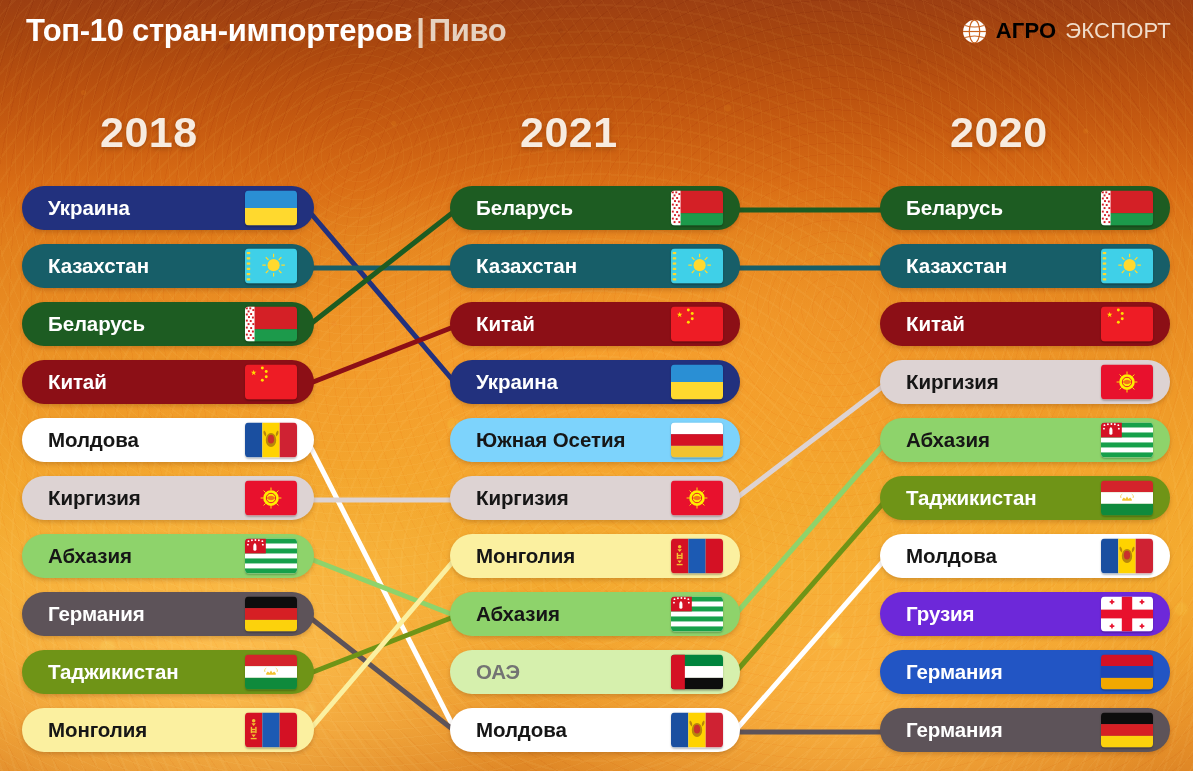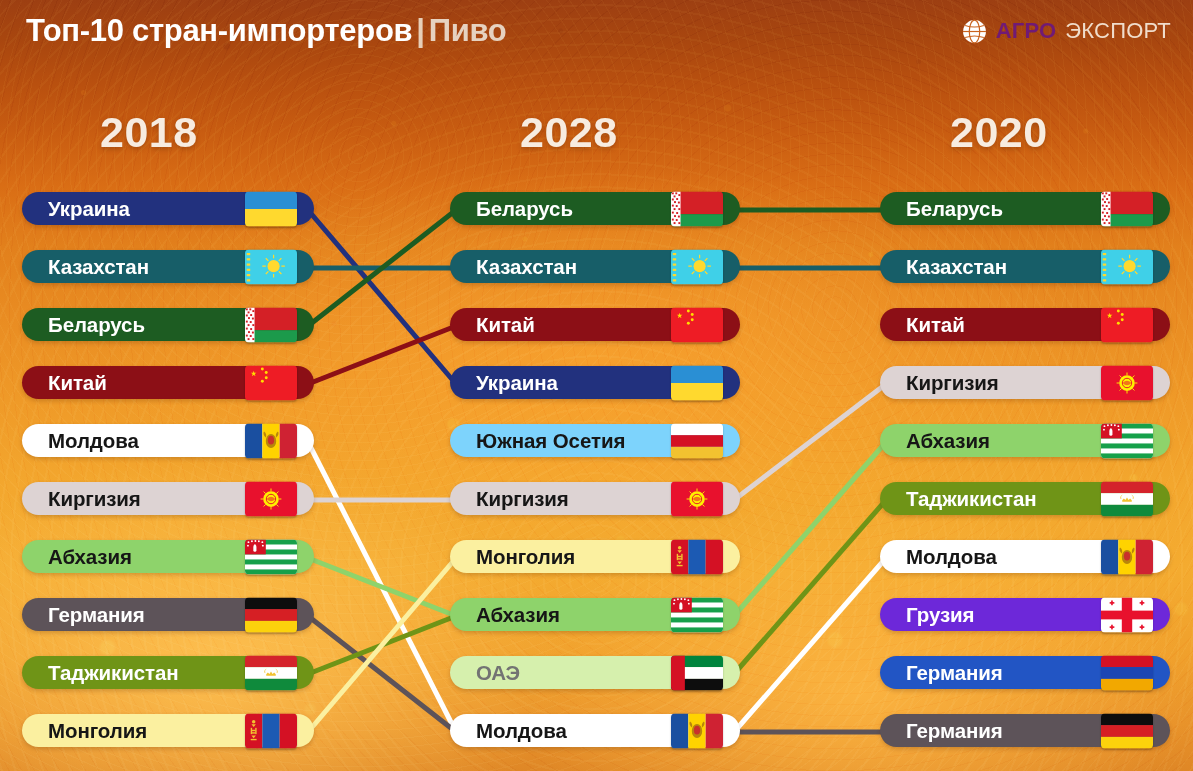--- a/index.html
+++ b/index.html
@@ -72,38 +72,37 @@
     display:flex; align-items:center; justify-content:space-between;
     padding:0 22px 0 26px;
   }
   #title { font-size:31px; font-weight:bold; letter-spacing:-.3px; white-space:nowrap; }
   #title .t-main { color:#ffffff; }
   #title .t-sep  { color:#e7cfb8; font-weight:bold; padding:0 4px; }
   #title .t-sub  { color:#e6d2c0; }
 
   #logo { display:flex; align-items:center; gap:9px; white-space:nowrap; }
   .globe { width:25px; height:25px; flex:0 0 25px; display:block; }
-  #logo .l-a { color:#701a75; font-size:22px; font-weight:bold; letter-spacing:.2px; }
+  #logo .l-a { color:#000000; font-size:22px; font-weight:bold; letter-spacing:.2px; }
   #logo .l-b { color:#f0ddcb; font-size:22px; font-weight:normal; letter-spacing:.2px; }
 
   
   .year {
     position:absolute; z-index:5; color:#f7ece0; font-size:43px; font-weight:bold;
     letter-spacing:.5px; text-shadow:0 2px 5px rgba(90,35,5,.35);
   }
 
   
   #links { position:absolute; inset:0; z-index:3; }
 
   
   .pill {
-    position:absolute; z-index:4; height:33px; border-radius:24px;
+    position:absolute; z-index:4; height:44px; border-radius:24px;
     display:flex; align-items:center;
     box-shadow:0 2px 4px rgba(80,30,0,.22);
-    margin-top:6px;
   }
   .pill .nm {
     font-size:20.5px; font-weight:bold; white-space:nowrap;
     margin-left:26px; letter-spacing:-.1px;
   }
   .pill .flagwrap {
     position:absolute; right:17px; top:50%; transform:translateY(-50%);
     width:52px; height:35px; border-radius:4px; overflow:hidden;
     box-shadow:0 1px 2px rgba(0,0,0,.25);
   }
@@ -132,21 +131,21 @@
         <path d="M3 6.2 Q12 9.2 21 6.2"></path>
         <path d="M3 17.8 Q12 14.8 21 17.8"></path>
       </g>
     </svg>
     <span class="l-a">АГРО</span>
       <span class="l-b">ЭКСПОРТ</span>
   </div>
 </div>
 
 <div class="year" id="year0" style="left: 88px; top: 108px; margin-left: 12px;">2018</div>
-<div class="year" id="year1" style="left: 520px; top: 108px;">2028</div>
+<div class="year" id="year1" style="left: 520px; top: 108px;">2021</div>
 <div class="year" id="year2" style="left: 950px; top: 108px;">2020</div>
 
 <svg id="links" viewBox="0 0 1193 771" preserveAspectRatio="none">
     <line x1="308" y1="210" x2="456" y2="384" stroke="#22317e" stroke-width="5" stroke-linecap="round"></line>
     <line x1="308" y1="268" x2="456" y2="268" stroke="#175e68" stroke-width="5" stroke-linecap="round"></line>
     <line x1="308" y1="326" x2="456" y2="210" stroke="#1d5c22" stroke-width="5" stroke-linecap="round"></line>
     <line x1="308" y1="384" x2="456" y2="326" stroke="#8c0f16" stroke-width="5" stroke-linecap="round"></line>
     <line x1="308" y1="442" x2="456" y2="732" stroke="#ffffff" stroke-width="5" stroke-linecap="round"></line>
     <line x1="308" y1="500" x2="456" y2="500" stroke="#ddd3d3" stroke-width="5" stroke-linecap="round"></line>
     <line x1="308" y1="558" x2="456" y2="616" stroke="#8ed36b" stroke-width="5" stroke-linecap="round"></line>

